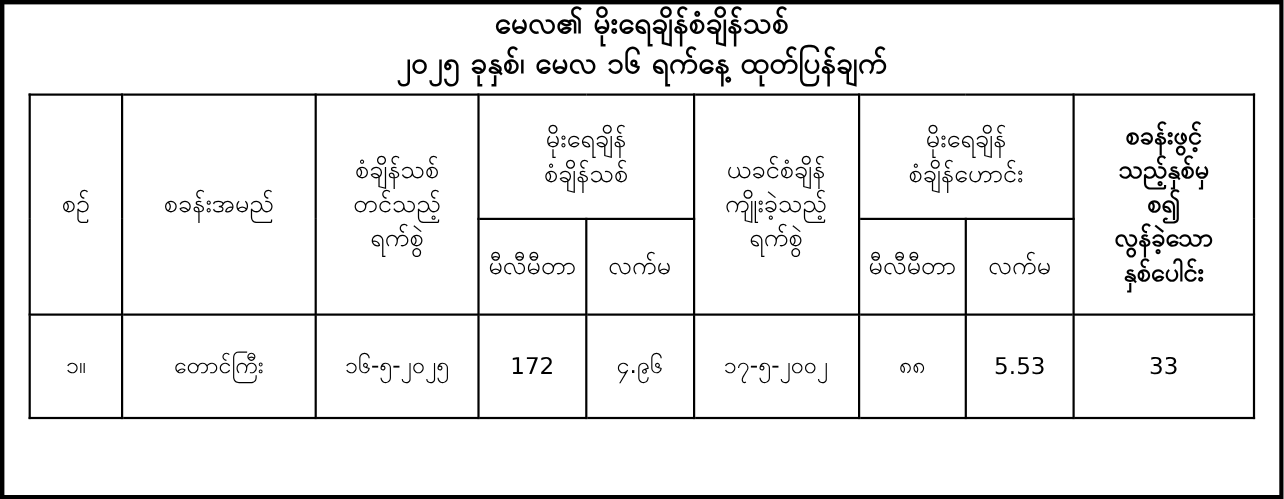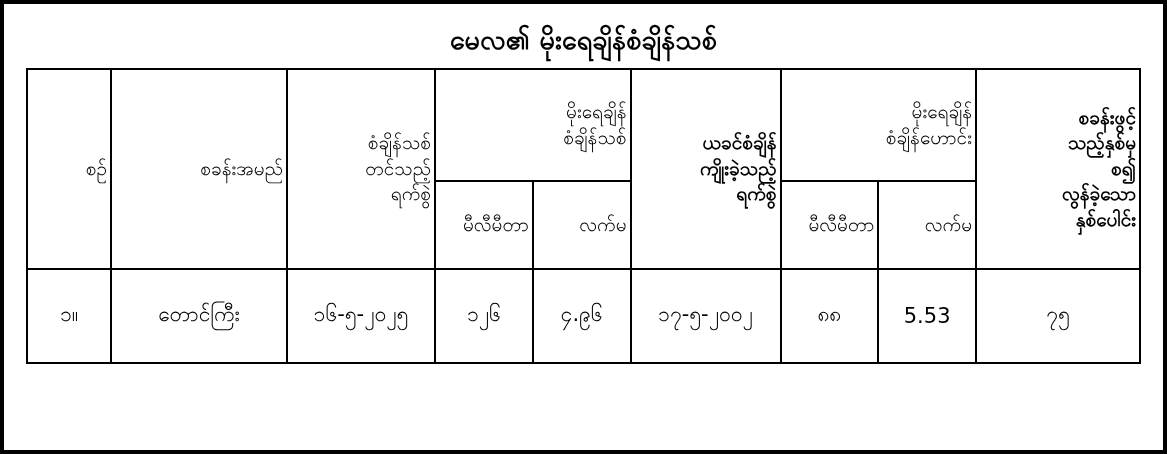--- a/index.html
+++ b/index.html
@@ -17,21 +17,20 @@
   .page {
     position: relative;
     width: 1167px;
     height: 454px;
     box-sizing: border-box;
     border: 4px solid #000000;
     background: #ffffff;
   }
   .title-block {
     text-align: center;
-    padding-top: 18px;
     line-height: 1.32;
   }
   .title-line {
     font-size: 27px;
     font-weight: 700;
     letter-spacing: 0.2px;
   }
   .table-wrap {
     padding: 10px 22px 0 22px;
   }
@@ -42,23 +41,22 @@
   }
   table.rain th,
   table.rain td {
     border: 2px solid #000000;
     text-align: center;
     vertical-align: middle;
     font-weight: 400;
     padding: 4px 3px;
   }
   table.rain th {
-    font-size: 19px;
+    font-size: 23px;
     line-height: 1.35;
-    text-align: right;
   }
   table.rain td {
     font-size: 21px;
     height: 84px;
   }
   .c-no      { width: 76px; }
   .c-name    { width: 168px; margin-top: 44px; }
   .c-date    { width: 140px; }
   .c-mm      { width: 114px; }
   .c-in      { width: 110px; }
@@ -76,34 +74,35 @@
     height: 58px;
   }
 </style>
 </head>
 <body>
 
 <div class="page">
 
   <div class="title-block">
     <div class="title-line">မေလ၏ မိုးရေချိန်စံချိန်သစ်</div>
+    <div class="title-line">၂၀၂၅ ခုနှစ်၊ မေလ ၁၆ ရက်နေ့ ထုတ်ပြန်ချက်</div>
   </div>
 
   <div class="table-wrap">
     <table class="rain">
       <thead>
         <tr>
           <th class="c-no tall" rowspan="2">စဉ်</th>
           <th class="c-name tall" rowspan="2">စခန်းအမည်</th>
           <th class="c-date tall" rowspan="2" style="white-space: pre-line;">စံချိန်သစ်
 တင်သည့်
 ရက်စွဲ</th>
           <th class="grp-head" colspan="2" style="white-space: pre-line;">မိုးရေချိန်
 စံချိန်သစ်</th>
-          <th class="c-prev tall" rowspan="2" style="white-space: pre-line; font-weight: bold;">ယခင်စံချိန်
+          <th class="c-prev tall" rowspan="2" style="white-space: pre-line;">ယခင်စံချိန်
 ကျိုးခဲ့သည့်
 ရက်စွဲ</th>
           <th class="grp-head" colspan="2" style="white-space: pre-line;">မိုးရေချိန်
 စံချိန်ဟောင်း</th>
           <th class="c-years tall" rowspan="2" style="white-space: pre-line; font-weight: bold;">စခန်းဖွင့်
 သည့်နှစ်မှ
 စ၍
 လွန်ခဲ့သော
 နှစ်ပေါင်း</th>
         </tr>
@@ -112,24 +111,24 @@
           <th class="c-in sub-head">လက်မ</th>
           <th class="c-omm sub-head">မီလီမီတာ</th>
           <th class="c-oin sub-head">လက်မ</th>
         </tr>
       </thead>
       <tbody>
         <tr>
           <td>၁။</td>
           <td>တောင်ကြီး</td>
           <td>၁၆-၅-၂၀၂၅</td>
-          <td>၁၂၆</td>
+          <td>172</td>
           <td>၄.၉၆</td>
           <td>၁၇-၅-၂၀၀၂</td>
           <td>၈၈</td>
           <td>5.53</td>
-          <td>၇၅</td>
+          <td>33</td>
         </tr>
       </tbody>
     </table>
   </div>
 
 </div>
 
 </body></html>

